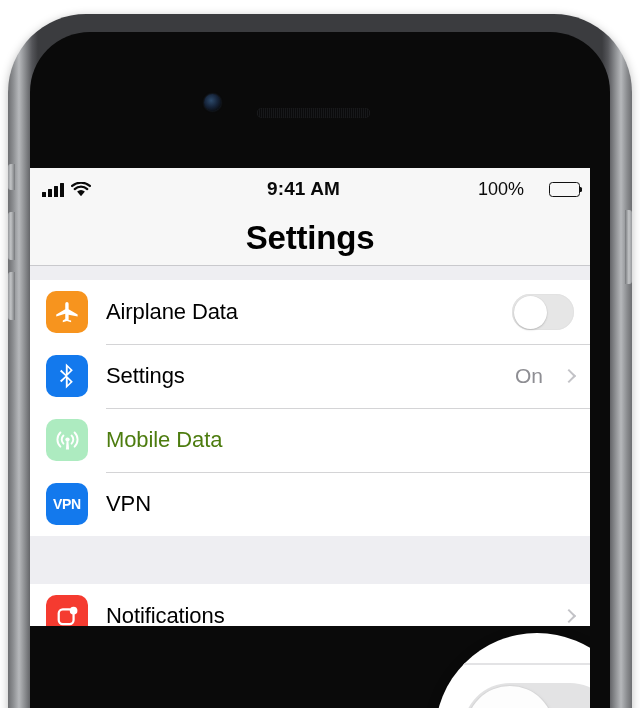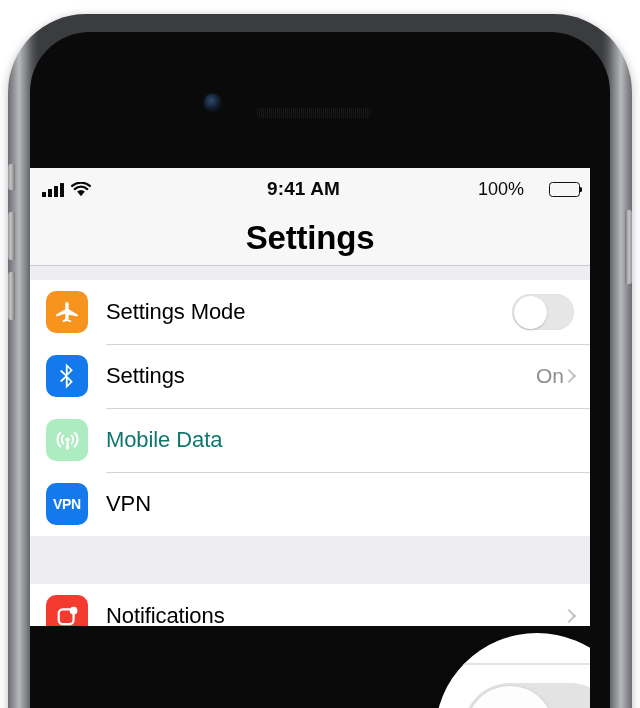--- a/index.html
+++ b/index.html
@@ -124,25 +124,25 @@
   .row-icon {
     width: 42px; height: 42px; border-radius: 10px;
     display: flex; align-items: center; justify-content: center;
     flex: 0 0 42px;
   }
   .row-label {
     margin-left: 18px;
     font-size: 22px; color: #000;
     letter-spacing: -.1px;
   }
-  .row.disabled .row-label { color: #0f766e; }
+  .row.disabled .row-label { color: #4d7c0f; }
   .row.disabled .row-icon  { opacity: .45; }
   .row-right {
     margin-left: auto; margin-right: 16px;
-    display: flex; align-items: center; gap: 0;
+    display: flex; align-items: center; gap: 21px;
   }
   .row-value { font-size: 21px; color: #8e8e93; }
   .chevron {
     width: 10px; height: 10px;
     border-top: 2.4px solid #c3c3c7;
     border-right: 2.4px solid #c3c3c7;
     transform: rotate(45deg);
   }
 
   
@@ -241,21 +241,21 @@
         <div class="group-gap"></div>
 
         <div class="group">
 
           <div class="row">
             <span class="row-icon" style="background:#F7941E;">
               <svg width="27" height="27" viewBox="0 0 24 24">
                 <path fill="#fff" d="M21 15.5v-1.8l-8-4.6V4.2a1.5 1.5 0 0 0-3 0v4.9l-8 4.6v1.8l8-2.4v4.6l-2.2 1.5v1.4l3.7-1 3.7 1v-1.4L13 18.7v-4.6z"></path>
               </svg>
             </span>
-            <span class="row-label">Settings Mode</span>
+            <span class="row-label">Airplane Data</span>
             <span class="row-right">
               <span class="toggle">
                 <span class="knob"></span>
               </span>
             </span>
           </div>
 
 
           <div class="row">
             <span class="row-icon" style="background:#1379ED;">

